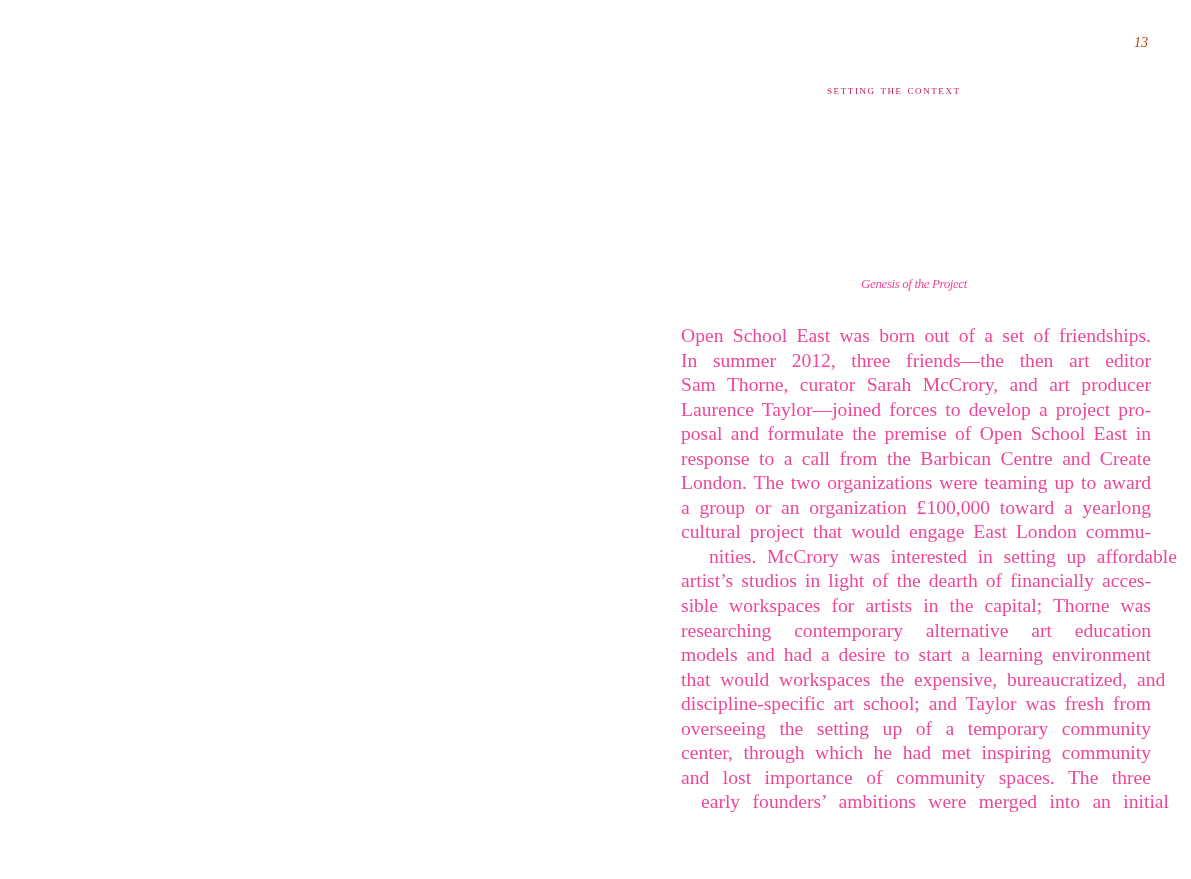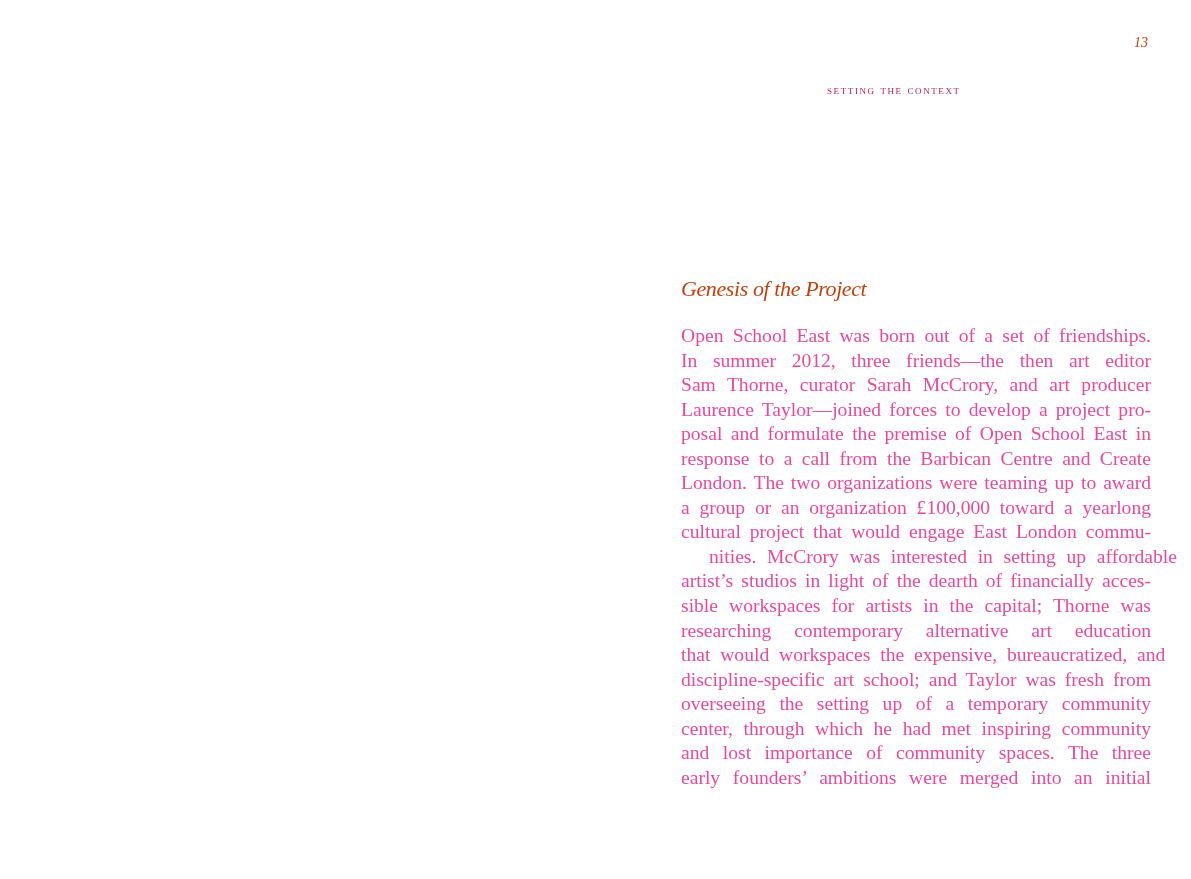--- a/index.html
+++ b/index.html
@@ -49,25 +49,25 @@
       top: 35px;
       font-size: 14px;
       font-style: italic;
       color: #c2410c;
     }
     .section-title {
       position: absolute;
       left: 681px;
       width: 466px;
       top: 276px;
-      text-align: left;
-      font-size: 22px;
+      text-align: center;
+      font-size: 13px;
       font-style: italic;
       letter-spacing: -0.4px;
-      color: #c2410c;
+      color: #ec4899;
     }
     .body-text {
       position: absolute;
       left: 681px;
       top: 324px;
       width: 470px;
       font-size: 19.6px;
       line-height: 24.55px;
       color: #ec4899;
     }
@@ -102,19 +102,20 @@
     <span class="body-line" style="display: block; white-space: nowrap; word-spacing: 2.98438px;">Laurence Taylor—joined forces to develop a project pro-</span>
     <span class="body-line" style="display: block; white-space: nowrap; word-spacing: 3.32986px;">posal and formulate the premise of Open School East in</span>
     <span class="body-line" style="display: block; white-space: nowrap; word-spacing: 4.30382px;">response to a call from the Barbican Centre and Create</span>
     <span class="body-line" style="display: block; white-space: nowrap; word-spacing: 1.79688px;">London. The two organizations were teaming up to award</span>
     <span class="body-line" style="display: block; white-space: nowrap; word-spacing: 4.60938px;">a group or an organization £100,000 toward a yearlong</span>
     <span class="body-line" style="display: block; white-space: nowrap; word-spacing: 3.66071px;">cultural project that would engage East London commu-</span>
     <span class="body-line" style="display: block; white-space: nowrap; word-spacing: 5.80804px; margin-left: 28px;">nities. McCrory was interested in setting up affordable</span>
     <span class="body-line" style="display: block; white-space: nowrap; word-spacing: 2.96875px;">artist’s studios in light of the dearth of financially acces-</span>
     <span class="body-line" style="display: block; white-space: nowrap; word-spacing: 5.90039px;">sible workspaces for artists in the capital; Thorne was</span>
     <span class="body-line" style="display: block; white-space: nowrap; word-spacing: 17.4453px;">researching contemporary alternative art education</span>
+    <span class="body-line" style="display: block; white-space: nowrap; word-spacing: 3.81597px;">models and had a desire to start a learning environment</span>
     <span class="body-line" style="display: block; white-space: nowrap; word-spacing: 4.90885px;">that would workspaces the expensive, bureaucratized, and</span>
     <span class="body-line" style="display: block; white-space: nowrap; word-spacing: 3.75446px;">discipline-specific art school; and Taylor was fresh from</span>
     <span class="body-line" style="display: block; white-space: nowrap; word-spacing: 8.32366px;">overseeing the setting up of a temporary community</span>
     <span class="body-line" style="display: block; white-space: nowrap; word-spacing: 5.40179px;">center, through which he had met inspiring community</span>
     <span class="body-line" style="display: block; white-space: nowrap; word-spacing: 8.29911px;">and lost importance of community spaces. The three</span>
-    <span class="body-line last" style="display: block; white-space: nowrap; word-spacing: 7.49777px;">early founders’ ambitions were merged into an initial</span>
+    <span class="body-line last" style="display: block; white-space: nowrap; word-spacing: 7.49777px; margin-left: 20px;">early founders’ ambitions were merged into an initial</span>
   </div>
 
 </body></html>

